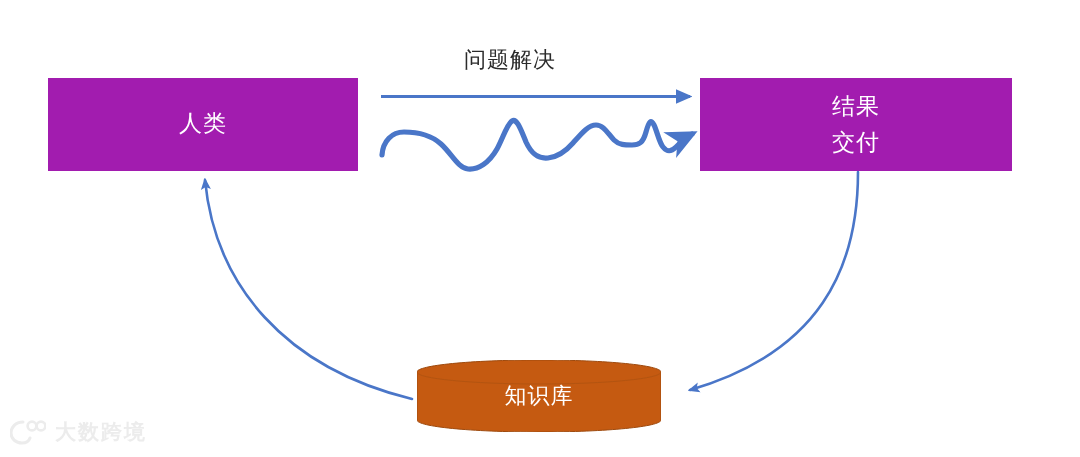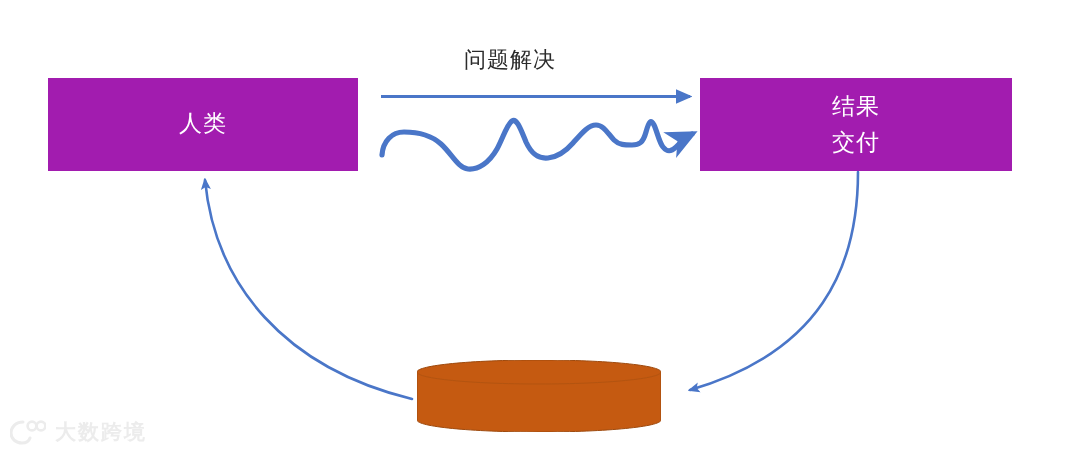--- a/index.html
+++ b/index.html
@@ -167,20 +167,23 @@
   <svg id="db-cylinder" class="db" viewBox="0 0 244 72" xmlns="http://www.w3.org/2000/svg" preserveAspectRatio="none">
     <path d="M 0 12
              C 0 5.4, 54 0, 122 0
              C 190 0, 244 5.4, 244 12
              L 244 60
              C 244 66.6, 190 72, 122 72
              C 54 72, 0 66.6, 0 60
              Z" fill="#C55A11" stroke="#9e4a0e" stroke-width="1"></path>
     <path d="M 0 12 C 0 18.6, 54 24, 122 24 C 190 24, 244 18.6, 244 12" fill="none" stroke="#b35410" stroke-width="1"></path>
   </svg>
+  <div id="db-label">
+    <span>知识库</span>
+  </div>
 
   <div id="watermark">
     <svg width="36" height="26" viewBox="0 0 36 26" xmlns="http://www.w3.org/2000/svg">
       <path d="M 13 3 C 5 3, 1 9, 1 14 C 1 20, 6 24, 12 24 C 16 24, 19 22, 20 19" fill="none" stroke="#ececec" stroke-width="3" stroke-linecap="round"></path>
       <circle cx="22" cy="7" r="4.4" fill="none" stroke="#ececec" stroke-width="2.6"></circle>
       <circle cx="31" cy="7" r="4.4" fill="none" stroke="#ececec" stroke-width="2.6"></circle>
     </svg>
     <span id="watermark-text">大数跨境</span>
   </div>
 

